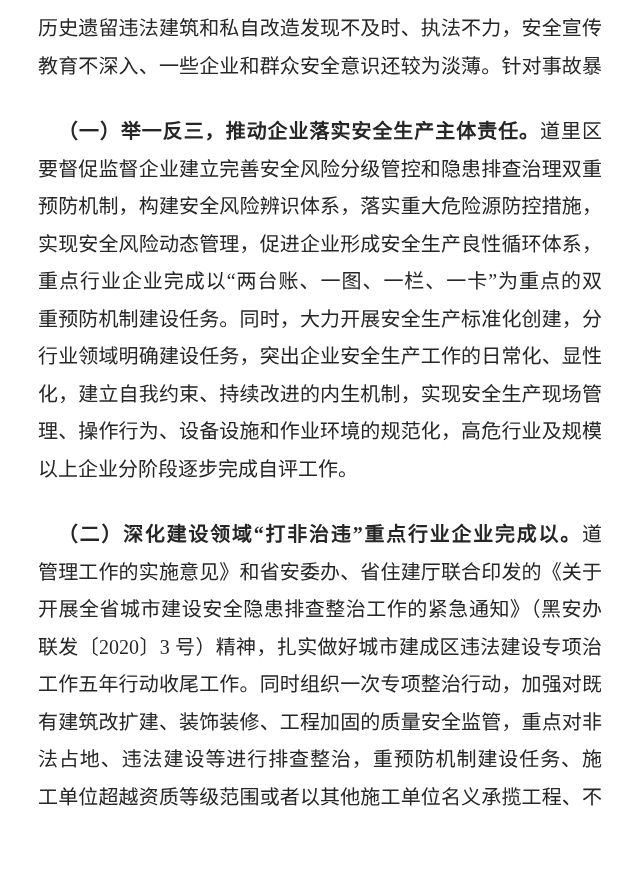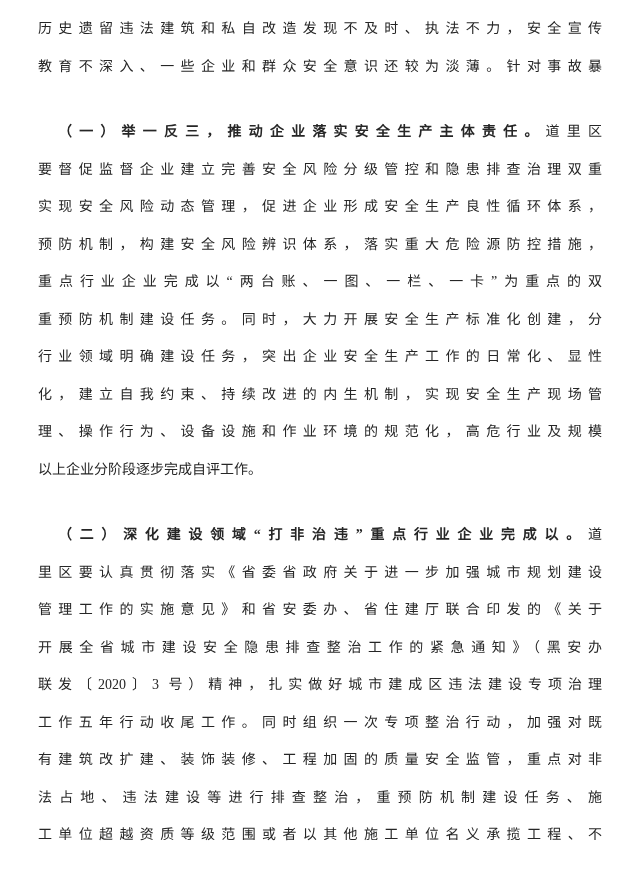--- a/index.html
+++ b/index.html
@@ -18,21 +18,21 @@
   }
   .doc-body {
     position: absolute;
     left: 38px;
     top: 10px;
     width: 564px;
   }
   .line {
     height: 37.5px;
     line-height: 37.5px;
-    font-size: 14px;
+    font-size: 20px;
     text-align: justify;
     overflow: hidden;
     white-space: normal;
   }
   .line.just {
     text-align-last: justify;
   }
   .line.indent {
     padding-left: 20px;
     margin-top: 28px;
@@ -54,30 +54,29 @@
 </style>
 </head>
 <body>
 
 <div class="page" style="--page-bg: #ffffff; --ink: #262626;">
   <div class="doc-body">
       <div class="line just"><span class="seg">历史遗留违法建筑和私自改造发现不及时、执法不力，安全宣传</span></div>
       <div class="line just"><span class="seg">教育不深入、一些企业和群众安全意识还较为淡薄。针对事故暴</span></div>
       <div class="line just indent"><span class="seg bold">（一）举一反三，推动企业落实安全生产主体责任。</span><span class="seg">道里区</span></div>
       <div class="line just"><span class="seg">要督促监督企业建立完善安全风险分级管控和隐患排查治理双重</span></div>
+      <div class="line just"><span class="seg">预防机制，构建安全风险辨识体系，落实重大危险源防控措施，</span></div>
       <div class="line just"><span class="seg">实现安全风险动态管理，促进企业形成安全生产良性循环体系，</span></div>
-      <div class="line just"><span class="seg">预防机制，构建安全风险辨识体系，落实重大危险源防控措施，</span></div>
       <div class="line just"><span class="seg">重点行业企业完成以“两台账、一图、一栏、一卡”为重点的双</span></div>
       <div class="line just"><span class="seg">重预防机制建设任务。同时，大力开展安全生产标准化创建，分</span></div>
       <div class="line just"><span class="seg">行业领域明确建设任务，突出企业安全生产工作的日常化、显性</span></div>
       <div class="line just"><span class="seg">化，建立自我约束、持续改进的内生机制，实现安全生产现场管</span></div>
       <div class="line just"><span class="seg">理、操作行为、设备设施和作业环境的规范化，高危行业及规模</span></div>
       <div class="line"><span class="seg">以上企业分阶段逐步完成自评工作。</span></div>
       <div class="line just indent"><span class="seg bold">（二）深化建设领域“打非治违”重点行业企业完成以。</span><span class="seg">道</span></div>
-      <div class="line just"><span class="seg">里区要认真贯彻落实《省委省政府关于进一步加强城市规划建设</span></div>
       <div class="line just"><span class="seg">管理工作的实施意见》和省安委办、省住建厅联合印发的《关于</span></div>
       <div class="line just"><span class="seg">开展全省城市建设安全隐患排查整治工作的紧急通知》（黑安办</span></div>
       <div class="line just"><span class="seg">联发〔2020〕3 号）精神，扎实做好城市建成区违法建设专项治理</span></div>
       <div class="line just"><span class="seg">工作五年行动收尾工作。同时组织一次专项整治行动，加强对既</span></div>
       <div class="line just"><span class="seg">有建筑改扩建、装饰装修、工程加固的质量安全监管，重点对非</span></div>
       <div class="line just"><span class="seg">法占地、违法建设等进行排查整治，重预防机制建设任务、施</span></div>
       <div class="line just"><span class="seg">工单位超越资质等级范围或者以其他施工单位名义承揽工程、不</span></div>
     </div>
   <div class="page-number">— 23 —</div>
 </div>

